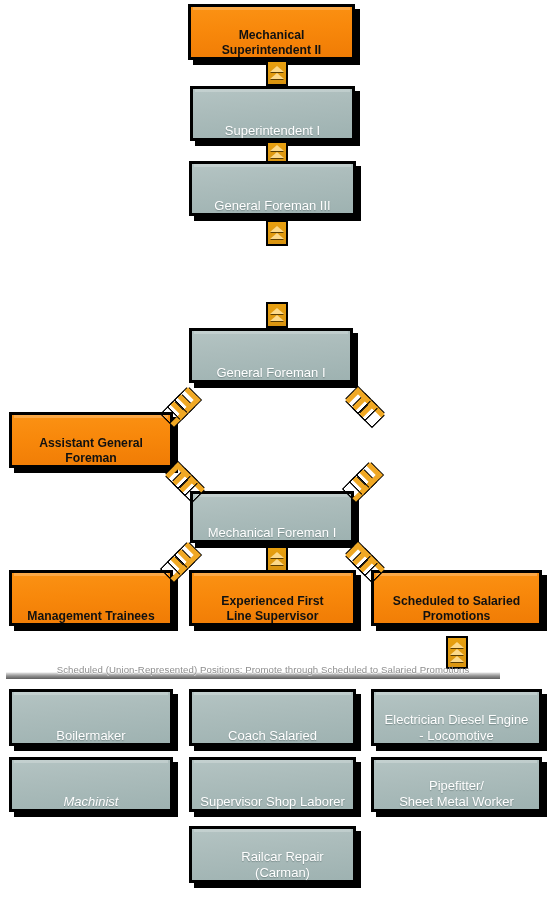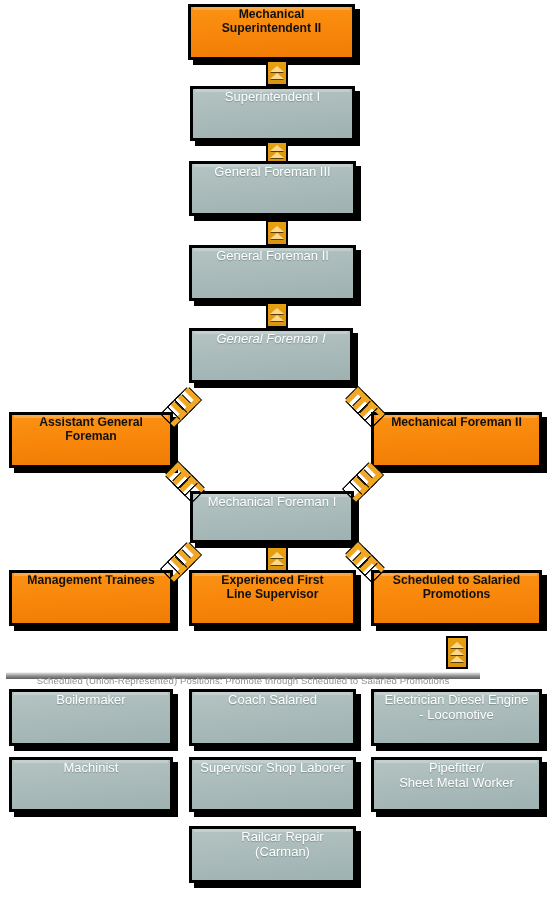--- a/index.html
+++ b/index.html
@@ -20,21 +20,21 @@
     width: 555px;
     height: 900px;
   }
 
   
   .node {
     position: absolute;
     box-sizing: border-box;
     border: 3px solid #000000;
     display: flex;
-    align-items: flex-start;
+    align-items: flex-end;
     justify-content: center;
     text-align: center;
     line-height: 1.18;
     box-shadow: 5px 5px 0 0 #000000;
   }
   .node .nlabel {
     display: block;
     padding: 0 6px;
     width: 100%;
   }
@@ -105,22 +105,23 @@
   .arrow.diag.ul .d2 { left: 11px; top: 10px; }
   .arrow.diag.ul .d3 { left: 4px;  top: 3px; }
 
   
   .banner {
     position: absolute;
     left: 0;
     width: 486px;
     height: 22px;
     display: flex;
-    align-items: flex-end;
+    align-items: flex-start;
     justify-content: center;
+    padding-left: 20px;
   }
   .banner .bar {
     position: absolute;
     left: 6px; right: 6px;
     top: 8px;
     height: 6px;
     background: linear-gradient(180deg, #d9d9d9 0%, #8f8f8f 50%, #5d5d5d 100%);
     border-top: 1px solid #efefef;
   }
   .banner .btext {
@@ -140,32 +141,26 @@
 <div id="chart">
     <div class="node orange" style="left: 188px; top: 4px; width: 167px; height: 56px;">
       <span class="nlabel">Mechanical<br>Superintendent II</span>
     </div>
     <div class="node grey" style="left: 190px; top: 86px; width: 165px; height: 55px;">
       <span class="nlabel">Superintendent  I</span>
     </div>
     <div class="node grey" style="left: 189px; top: 161px; width: 167px; height: 55px;">
       <span class="nlabel">General Foreman III</span>
     </div>
-    <div class="node grey" style="left: 189px; top: 245px; width: 167px; height: 56px;">
-      <span class="nlabel">General Foreman II</span>
-    </div>
-    <div class="node grey" style="left: 189px; top: 328px; width: 164px; height: 55px; font-style: italic;">
+    <div class="node grey" style="left: 189px; top: 328px; width: 164px; height: 55px;">
       <span class="nlabel">General Foreman I</span>
     </div>
     <div class="node orange" style="left: 9px; top: 412px; width: 164px; height: 56px;">
       <span class="nlabel">Assistant General<br>Foreman</span>
     </div>
-    <div class="node orange" style="left: 371px; top: 412px; width: 171px; height: 56px;">
-      <span class="nlabel">Mechanical Foreman II</span>
-    </div>
     <div class="node grey" style="left: 190px; top: 491px; width: 164px; height: 52px;">
       <span class="nlabel">Mechanical Foreman I</span>
     </div>
     <div class="node orange" style="left: 9px; top: 570px; width: 164px; height: 56px;">
       <span class="nlabel">Management Trainees</span>
     </div>
     <div class="node orange" style="left: 189px; top: 570px; width: 167px; height: 56px;">
       <span class="nlabel">Experienced First<br>Line Supervisor</span>
     </div>
     <div class="node orange" style="left: 371px; top: 570px; width: 171px; height: 56px;">
@@ -173,21 +168,21 @@
     </div>
     <div class="node grey" style="left: 9px; top: 689px; width: 164px; height: 57px;">
       <span class="nlabel">Boilermaker</span>
     </div>
     <div class="node grey" style="left: 189px; top: 689px; width: 167px; height: 57px;">
       <span class="nlabel">Coach Salaried</span>
     </div>
     <div class="node grey" style="left: 371px; top: 689px; width: 171px; height: 57px;">
       <span class="nlabel">Electrician Diesel Engine<br>- Locomotive</span>
     </div>
-    <div class="node grey" style="left: 9px; top: 757px; width: 164px; height: 55px;">
+    <div class="node grey" style="left: 9px; top: 757px; width: 164px; height: 55px; font-style: italic;">
       <span class="nlabel">Machinist</span>
     </div>
     <div class="node grey" style="left: 189px; top: 757px; width: 167px; height: 55px;">
       <span class="nlabel">Supervisor Shop Laborer</span>
     </div>
     <div class="node grey" style="left: 371px; top: 757px; width: 171px; height: 55px;">
       <span class="nlabel">Pipefitter/<br>Sheet Metal Worker</span>
     </div>
     <div class="node grey" style="left: 189px; top: 826px; width: 167px; height: 57px; padding-left: 20px;">
       <span class="nlabel">Railcar Repair (Carman)</span>

